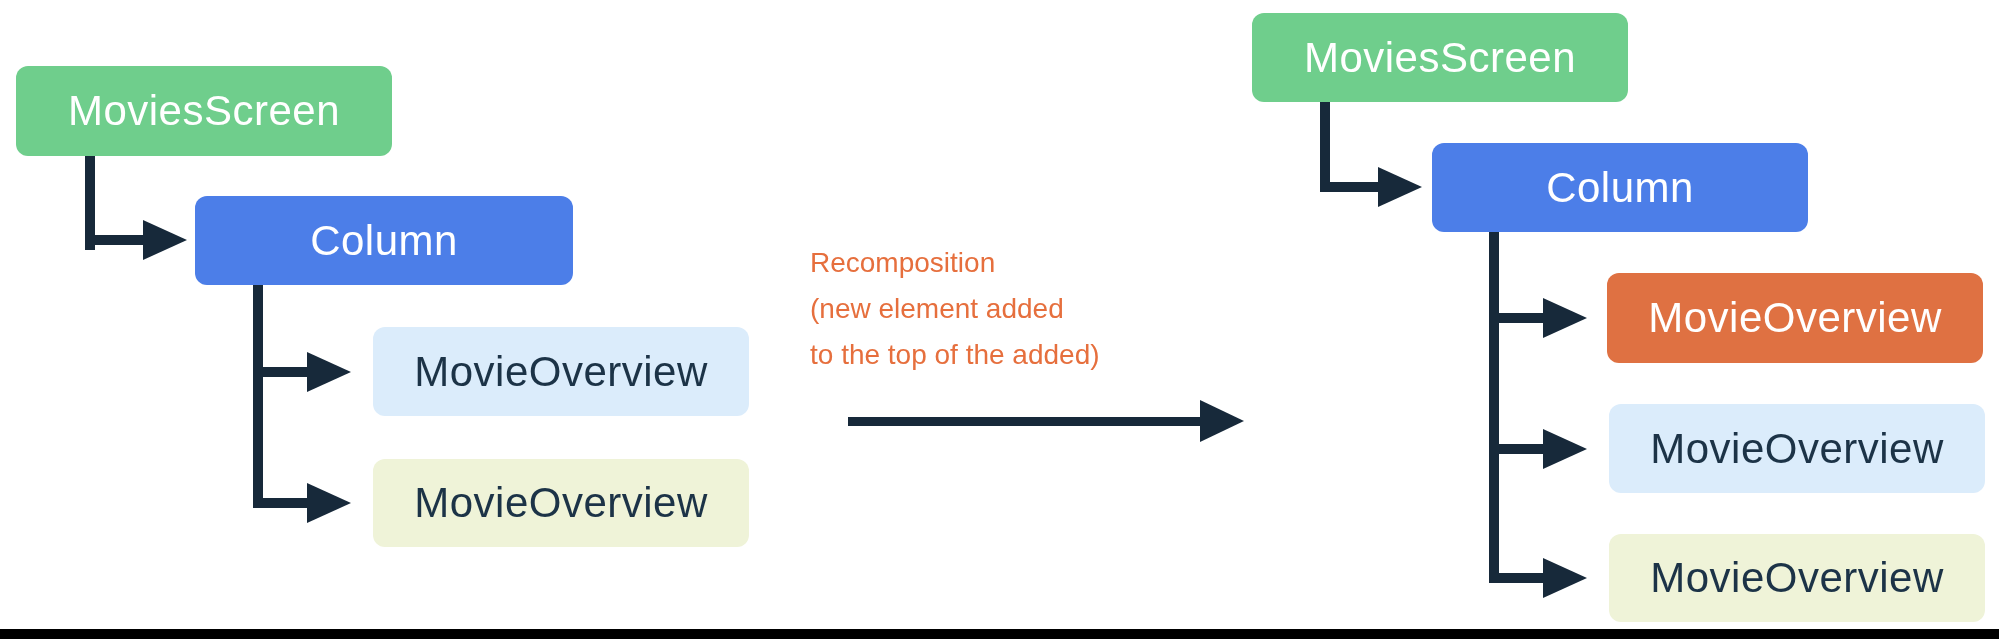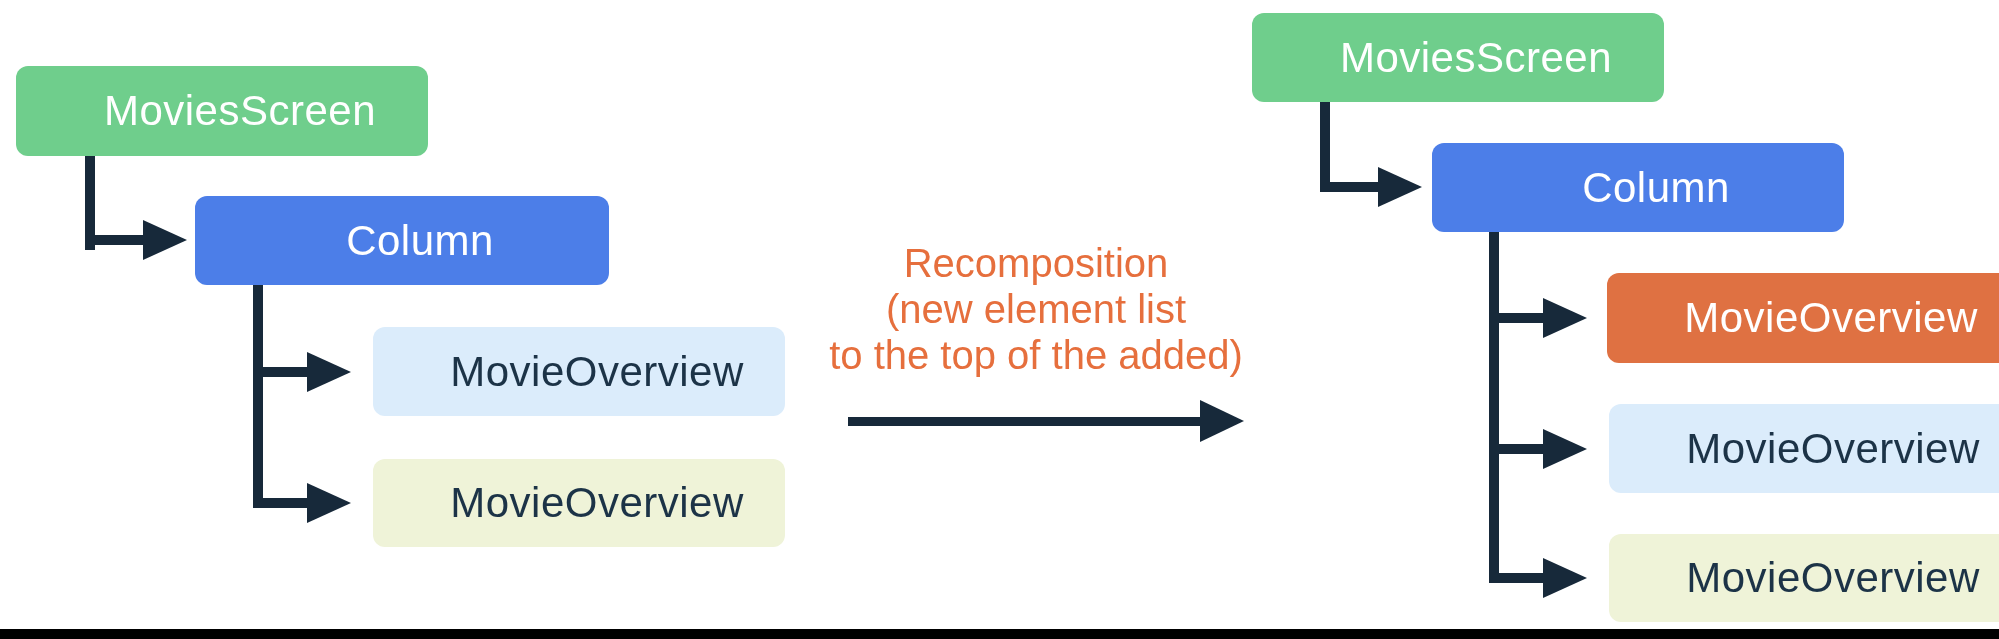--- a/index.html
+++ b/index.html
@@ -19,21 +19,20 @@
   .node {
     position: absolute;
     display: flex;
     align-items: center;
     justify-content: center;
     border-radius: 12px;
     font-size: 42px;
     font-weight: 500;
     letter-spacing: 0.5px;
     white-space: nowrap;
-    padding-left: 36px;
   }
   .node.green       { background: var(--root-green);       color: var(--text-on-dark); }
   .node.blue        { background: var(--column-blue);      color: var(--text-on-dark); }
   .node.orange      { background: var(--item-orange);      color: var(--text-on-dark); }
   .node.light-blue  { background: var(--item-light-blue);  color: var(--text-on-light); }
   .node.pale-yellow { background: var(--item-pale-yellow); color: var(--text-on-light); }
 
   
   .line {
     position: absolute;
@@ -52,23 +51,22 @@
     border-top-width: 21px;
     border-bottom-width: 21px;
     border-left-width: 44px;
   }
   
   .annotation {
     position: absolute;
     left: 810px;
     top: 240px;
     width: 452px;
-    text-align: center;
     color: var(--annotation-orange);
-    font-size: 40px;
+    font-size: 28px;
     line-height: 46px;
     font-weight: 500;
     white-space: nowrap;
   }
   .annotation span { display: block; }
   .bottom-bar {
     position: absolute;
     left: 0;
     top: 629px;
     width: 1999px;
@@ -103,21 +101,21 @@
     <div class="node light-blue" style="left:373px; top:327px; width:376px; height:89px;">
       <span>MovieOverview</span>
     </div>
     <div class="node pale-yellow" style="left:373px; top:459px; width:376px; height:88px;">
       <span>MovieOverview</span>
     </div>
   </div>
 
   <div class="annotation">
     <span>Recomposition</span>
-    <span>(new element list</span>
+    <span>(new element added</span>
     <span>to the top of the added)</span>
   </div>
   <div class="line" style="left:848px; top:417px; width:352px; height:9px;"></div>
   <div class="tri big" style="left:1200px; top:400px;"></div>
 
   <div>
     <div class="node green" style="left:1252px; top:13px; width:376px; height:89px;">
       <span>MoviesScreen</span>
     </div>
 

